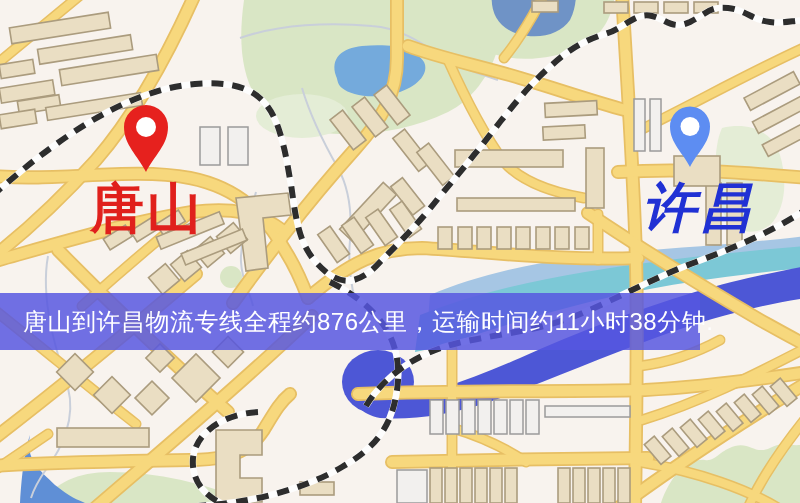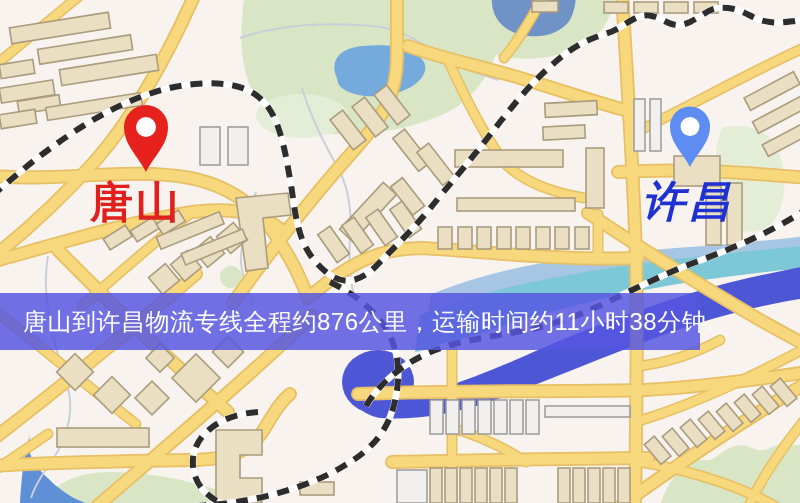--- a/index.html
+++ b/index.html
@@ -10,21 +10,21 @@
   .cas{fill:none;stroke:#e7bf64;stroke-linecap:round;stroke-linejoin:round;}
   .rd{fill:none;stroke:#f7d87d;stroke-linecap:round;stroke-linejoin:round;}
   .rlw{fill:none;stroke:#fdfdfd;stroke-width:6.6;stroke-linecap:butt;}
   .rlb{fill:none;stroke:#2d2d2d;stroke-width:6;stroke-dasharray:12 9;}
   .bld{fill:#eadec3;stroke:#ab9c7e;stroke-width:1.6;}
   .bldg{fill:#f2f0ee;stroke:#9b9b9b;stroke-width:1.5;}
   .st{fill:none;stroke:#c9cfda;stroke-width:2;}
   .pk{fill:#d9e6c5;} .pk2{fill:#e4edd6;}
   
   .pin{position:absolute;}
-  .city-label{position:absolute;font-weight:bold;font-size:43px;line-height:1;
+  .city-label{position:absolute;font-weight:bold;font-size:54px;line-height:1;
               letter-spacing:3px;white-space:nowrap;}
   .origin-label{left:90px;top:181px;color:#e0201c;}
   .dest-label{left:642px;top:180px;color:#2031d4;font-style:italic;}
   .banner{position:absolute;left:0;top:293px;width:700px;height:57px;
           background:rgba(86,86,224,0.84);display:flex;align-items:center;}
   .banner span{color:#ffffff;font-size:24px;letter-spacing:0.5px;margin-left:23px;
                white-space:nowrap;}
 </style>
 </head>
 <body>

